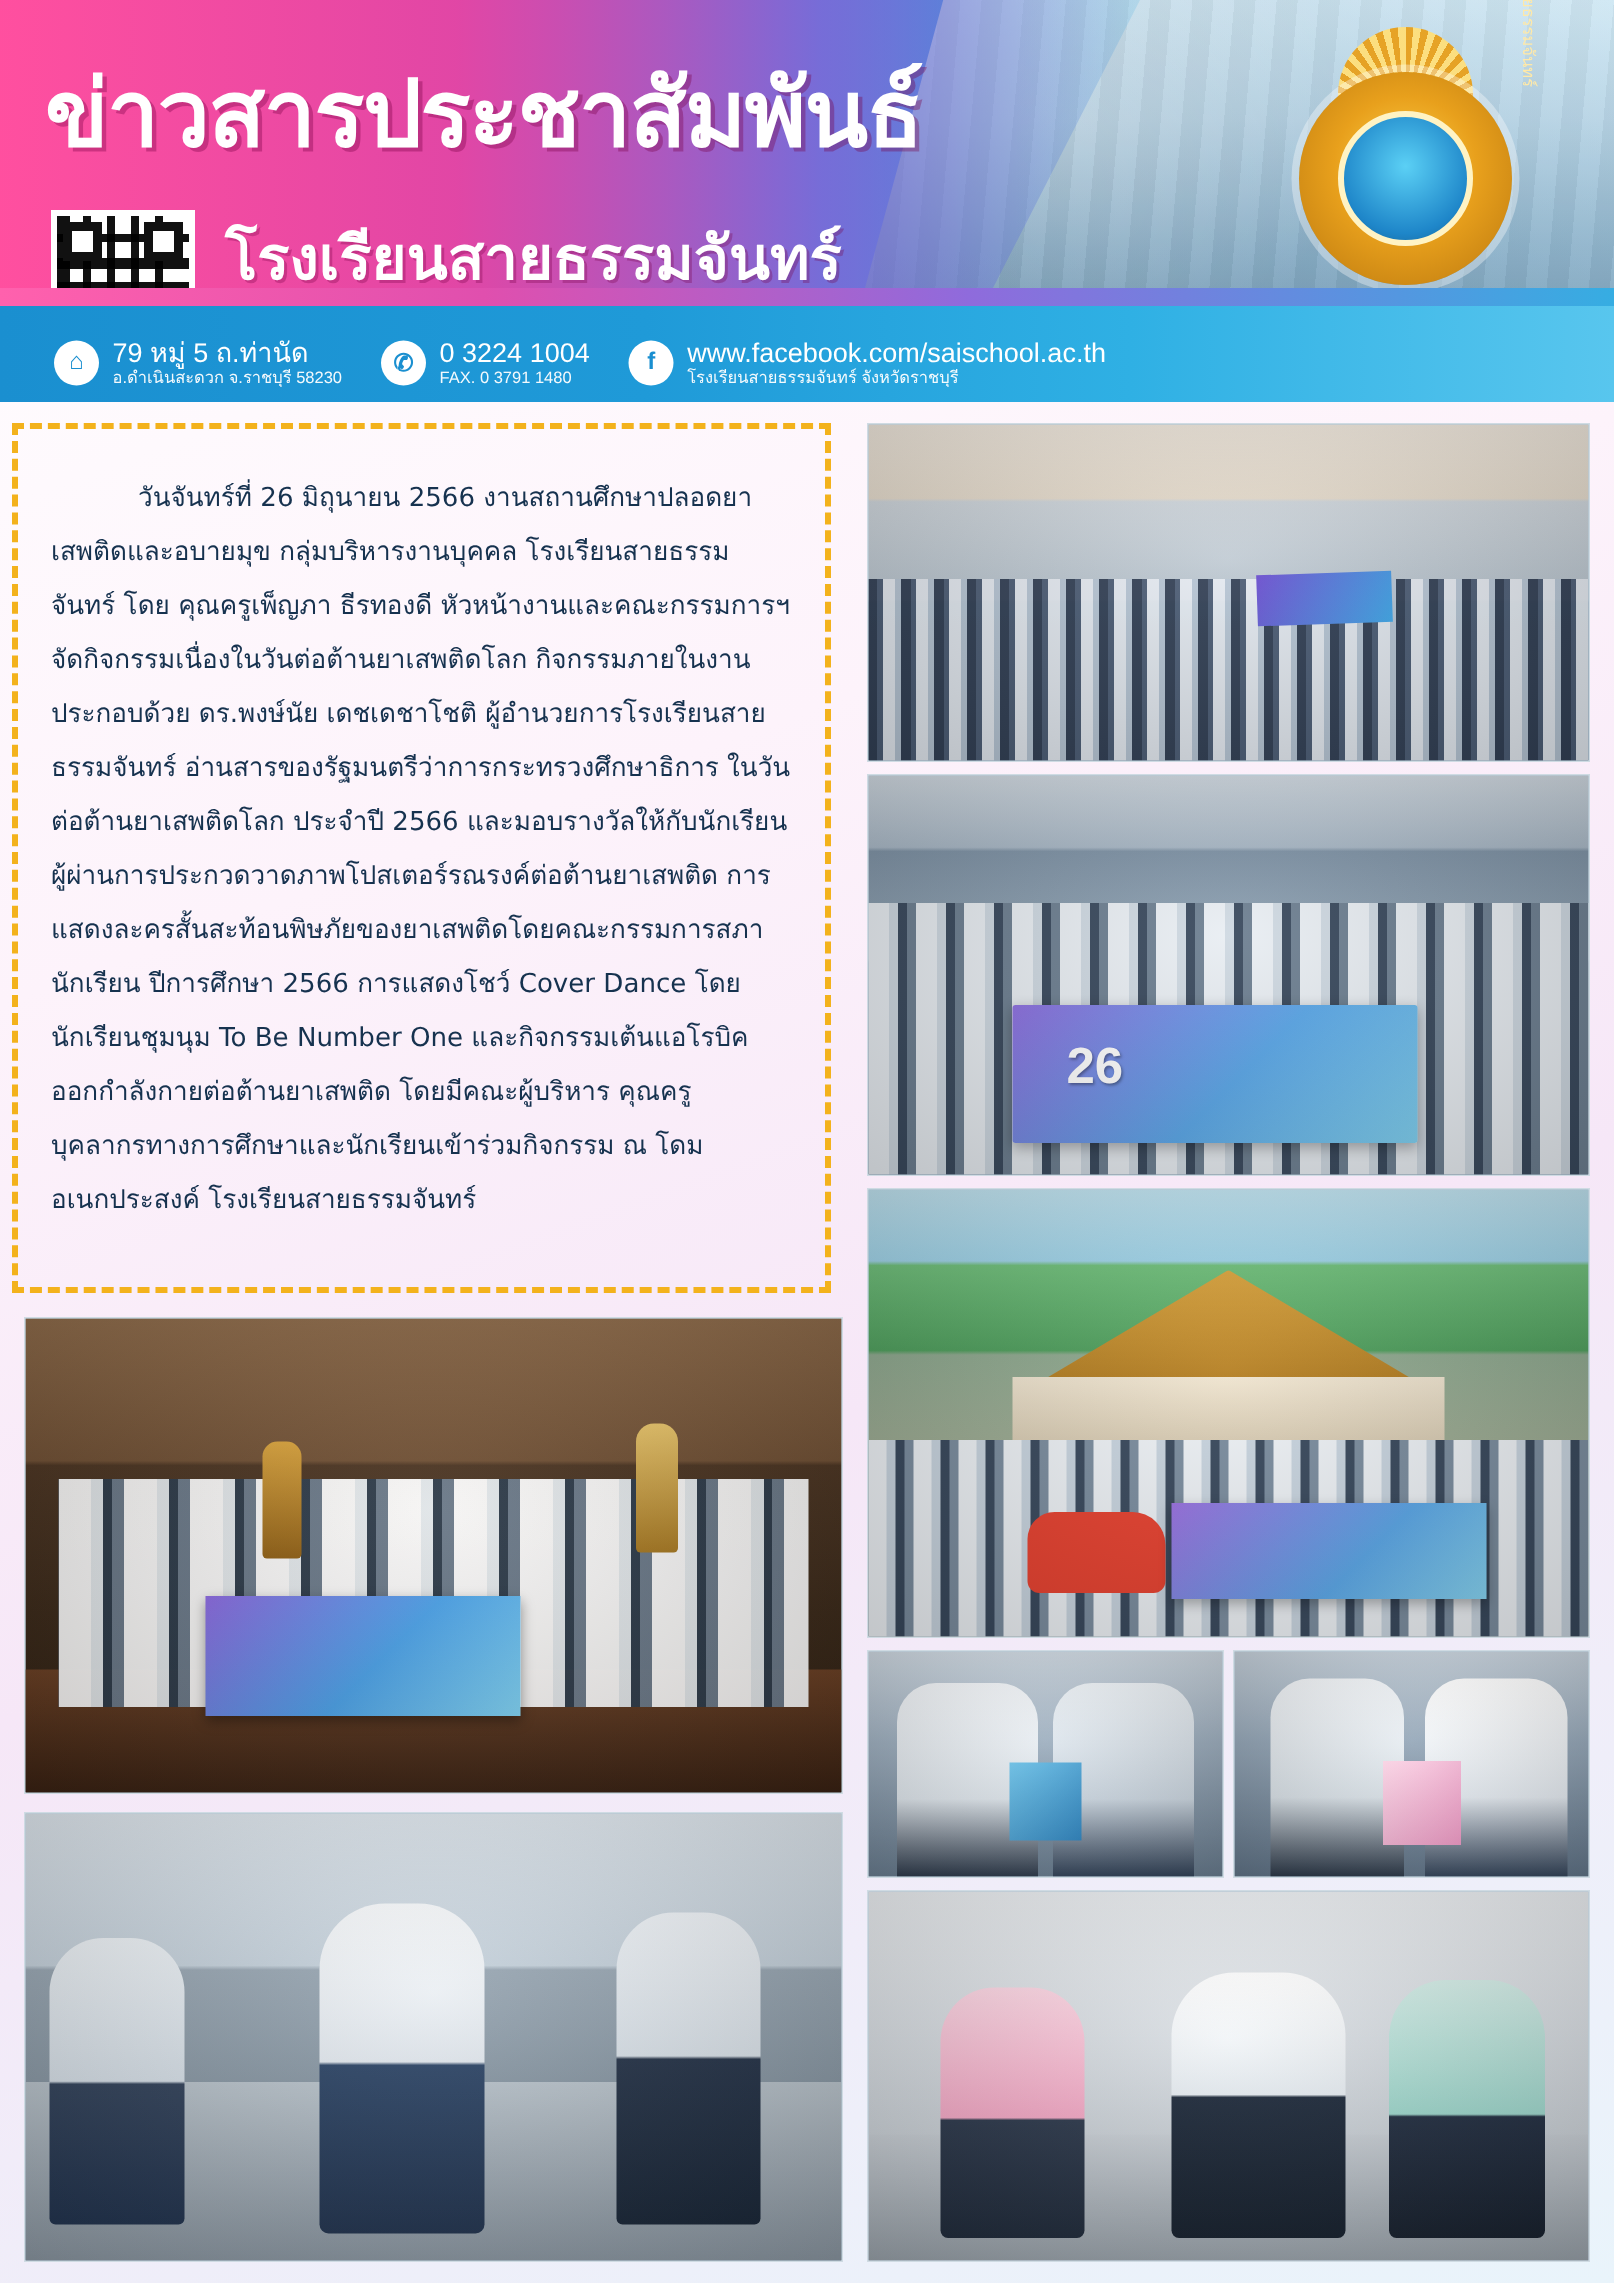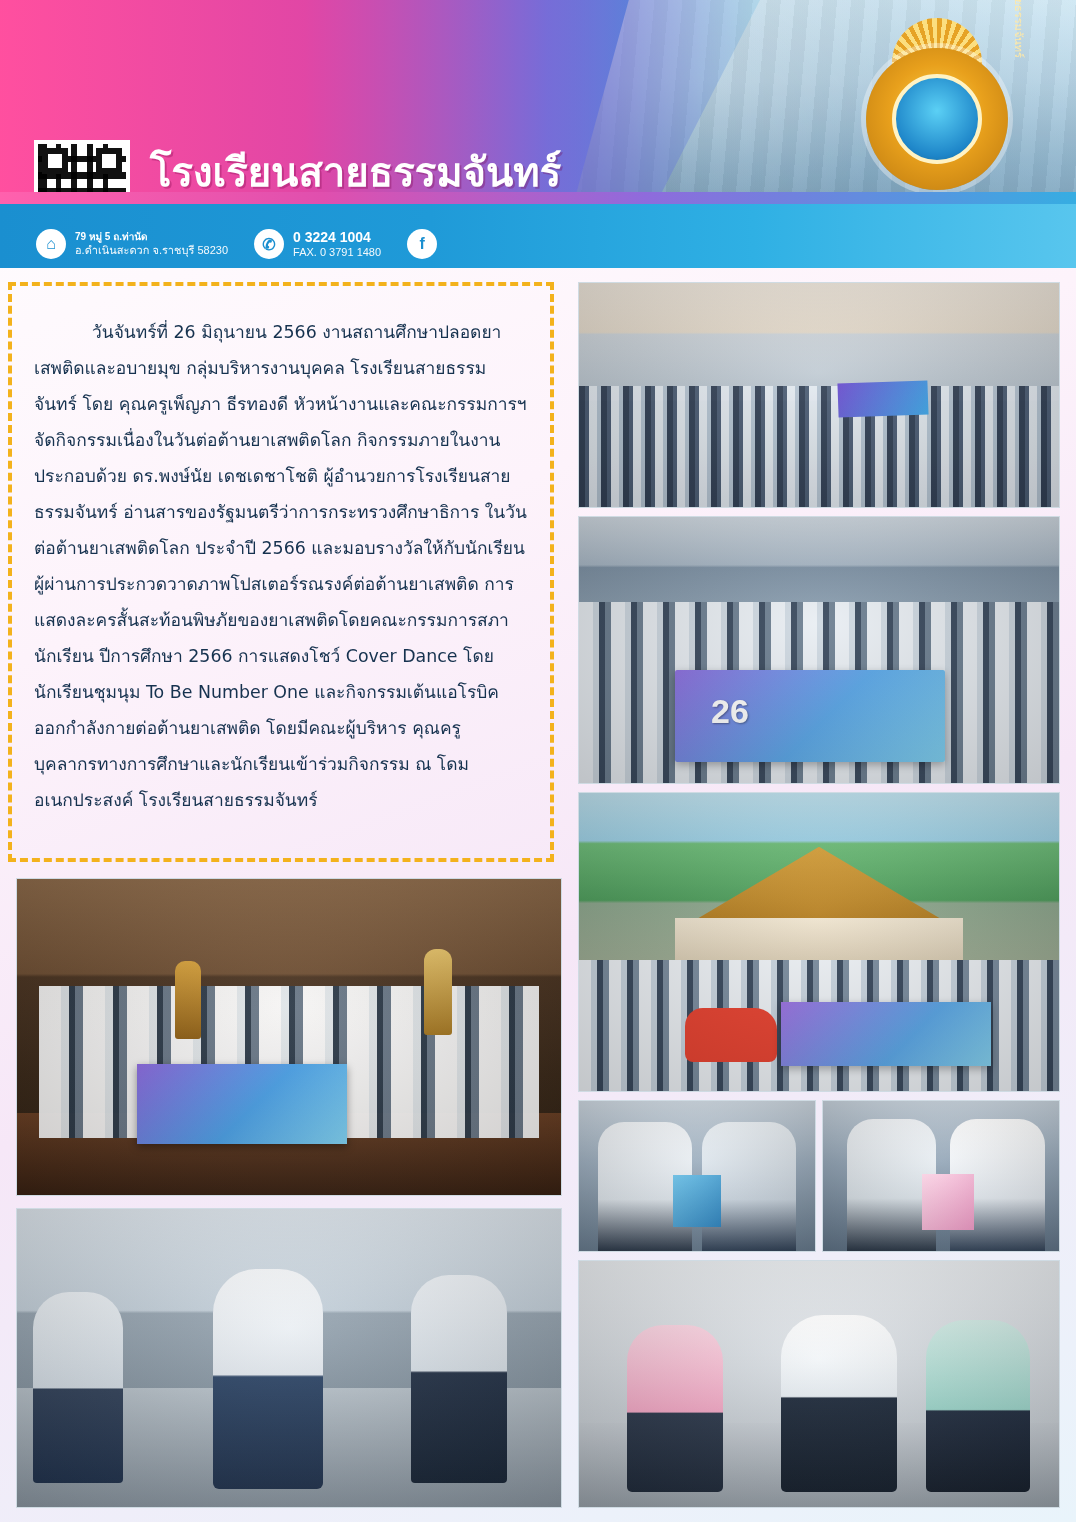--- a/index.html
+++ b/index.html
@@ -181,23 +181,23 @@
     align-items: center;
     justify-content: center;
     color: #1a8fd0;
     font-size: 16px;
     font-weight: bold;
     flex: none;
   }
   .contact-text {
     line-height: 1.25;
   }
-  .contact-text .l1 { font-size: 10px; font-weight: bold; }
+  .contact-text .l1 { font-size: 18px; font-weight: normal; }
   .contact-text .l2 { font-size: 11px; opacity: 0.95; }
-  .contact-text .big { font-size: 14px; font-weight: bold; }
+  .contact-text .big { font-size: 18px; font-weight: normal; }
 
   
   .content {
     position: relative;
     width: 1076px;
     height: 1254px;
   }
 
   .article-box {
     position: absolute;
@@ -444,20 +444,21 @@
     pointer-events: none;
   }
 </style>
 </head>
 <body>
 
 <div class="banner">
   <div class="banner-photo"></div>
   <div class="banner-shade"></div>
 
+  <div class="banner-title">ข่าวสารประชาสัมพันธ์</div>
   <div class="banner-subtitle">โรงเรียนสายธรรมจันทร์</div>
 
   <div class="qr-box">
     <div class="qr-inner"></div>
     <div class="qr-eye qr-e1"></div>
     <div class="qr-eye qr-e2"></div>
     <div class="qr-eye qr-e3"></div>
   </div>
 
   <div class="emblem">
@@ -480,20 +481,24 @@
     <div class="contact-item">
       <div class="contact-icon">✆</div>
       <div class="contact-text">
         <div class="big">0 3224 1004</div>
         <div class="l2">FAX. 0 3791 1480</div>
       </div>
     </div>
 
     <div class="contact-item">
       <div class="contact-icon">f</div>
+      <div class="contact-text">
+        <div class="l1">www.facebook.com/saischool.ac.th</div>
+        <div class="l2">โรงเรียนสายธรรมจันทร์ จังหวัดราชบุรี</div>
+      </div>
     </div>
   </div>
 </div>
 
 <div class="content">
 
   <div class="article-box">
     <div class="article-text">วันจันทร์ที่ 26 มิถุนายน 2566 งานสถานศึกษาปลอดยาเสพติดและอบายมุข กลุ่มบริหารงานบุคคล โรงเรียนสายธรรมจันทร์ โดย คุณครูเพ็ญภา ธีรทองดี หัวหน้างานและคณะกรรมการฯ จัดกิจกรรมเนื่องในวันต่อต้านยาเสพติดโลก กิจกรรมภายในงานประกอบด้วย ดร.พงษ์นัย เดชเดชาโชติ ผู้อำนวยการโรงเรียนสายธรรมจันทร์ อ่านสารของรัฐมนตรีว่าการกระทรวงศึกษาธิการ ในวันต่อต้านยาเสพติดโลก ประจำปี 2566 และมอบรางวัลให้กับนักเรียนผู้ผ่านการประกวดวาดภาพโปสเตอร์รณรงค์ต่อต้านยาเสพติด การแสดงละครสั้นสะท้อนพิษภัยของยาเสพติดโดยคณะกรรมการสภานักเรียน ปีการศึกษา 2566 การแสดงโชว์ Cover Dance โดยนักเรียนชุมนุม To Be Number One และกิจกรรมเต้นแอโรบิคออกกำลังกายต่อต้านยาเสพติด โดยมีคณะผู้บริหาร คุณครู บุคลากรทางการศึกษาและนักเรียนเข้าร่วมกิจกรรม ณ โดมอเนกประสงค์ โรงเรียนสายธรรมจันทร์</div>
   </div>
 

